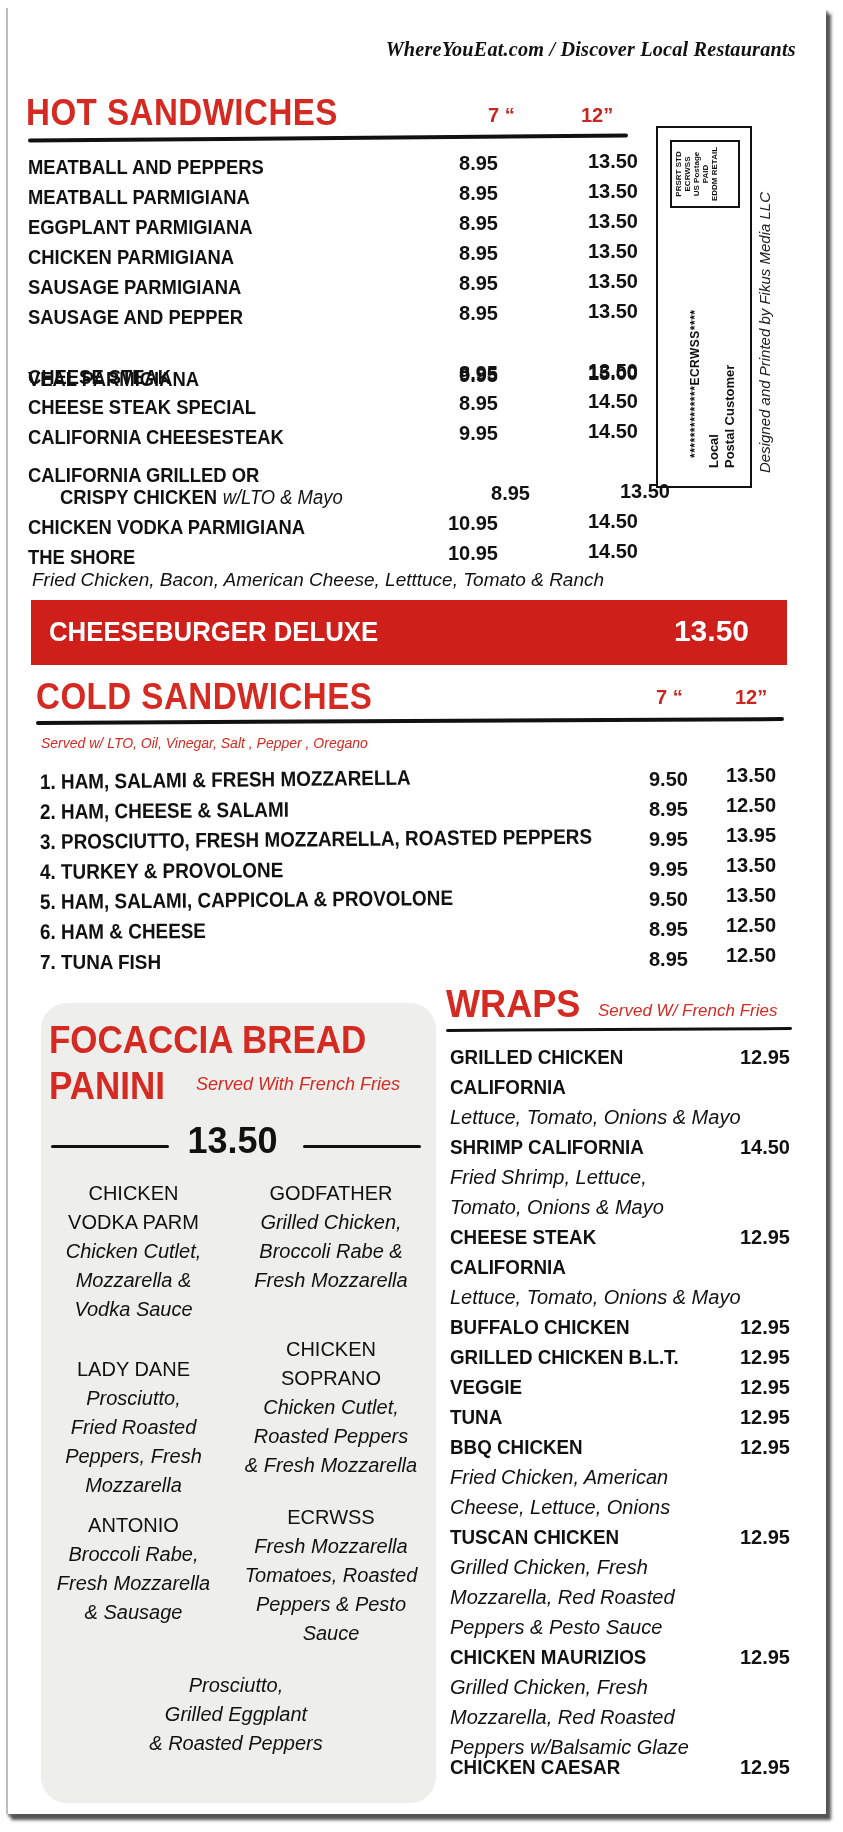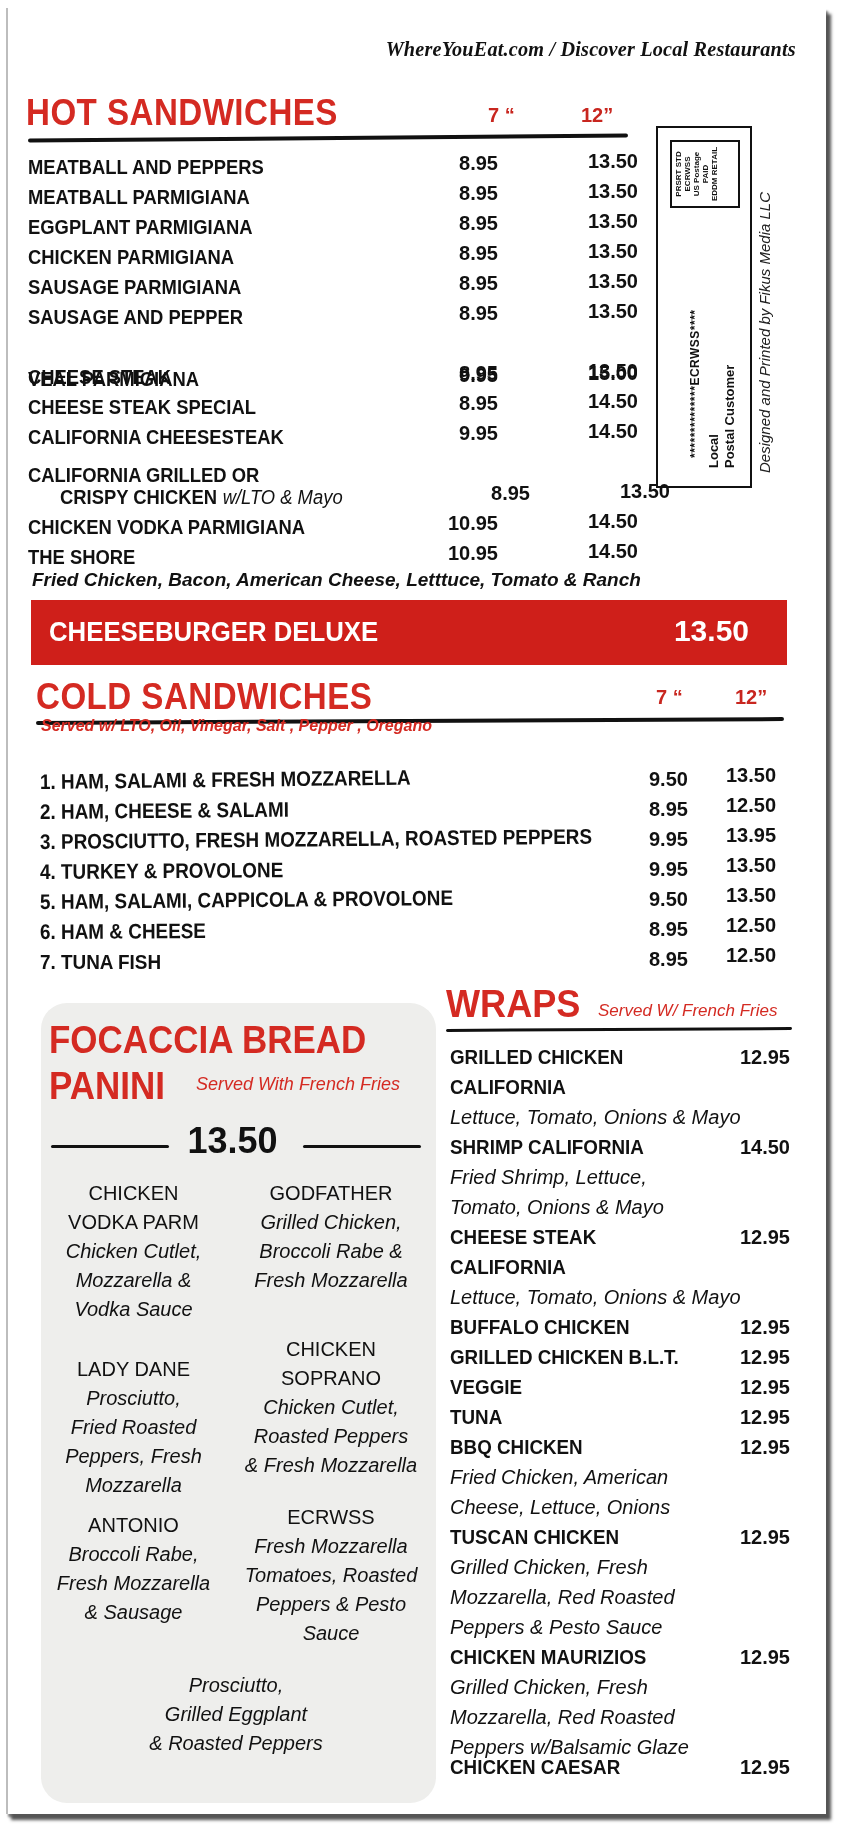--- a/index.html
+++ b/index.html
@@ -22,21 +22,21 @@
   .sec-title {
     position:absolute; font-weight:bold; color:#d42a22; font-size:36px; letter-spacing:0.5px;
     transform:scaleX(0.92); transform-origin:left center;
   }
   .size-head { position:absolute; font-weight:bold; color:#c8261f; font-size:20px; }
   .rule { position:absolute; height:4px; background:#111; border-radius:2px; }
   .row { position:absolute; font-weight:bold; font-size:20px; white-space:nowrap; }
   .row .name { position:absolute; left:0; transform:scaleX(0.92); transform-origin:left center; }
   .row .p7 { position:absolute; font-weight:bold; }
   .row .p12 { position:absolute; font-weight:bold; }
-  .italic-note { position:absolute; font-style:italic; font-size:19px; white-space:nowrap;font-weight:bold; }
+  .italic-note { position:absolute; font-style:italic; font-size:19px; white-space:nowrap; }
   .banner {
     position:absolute; left:23px; top:592px; width:756px; height:65px;
     background:#cf1f1a; color:#fff;
   }
   .banner .b-title { position:absolute; left:18px; top:16px; font-size:28px; font-weight:bold; transform:scaleX(0.92); transform-origin:left center; }
   .banner .b-desc { position:absolute; left:390px; top:5px; width:220px; text-align:center; font-style:italic; font-size:18px; line-height:24px; color:#fde; }
   .banner .b-price { position:absolute; right:38px; top:14px; font-size:30px; font-weight:bold; }
   .stamp {
     position:absolute; left:648px; top:118px; width:92px; height:358px; border:2px solid #111;
   }
@@ -163,21 +163,21 @@
 
   <div class="banner">
     <div class="b-title">CHEESEBURGER DELUXE</div>
     <div class="b-price">13.50</div>
   </div>
 
   <div class="sec-title" style="left:28px; top:668px;">COLD SANDWICHES</div>
   <div class="size-head" style="left:648px; top:678px;">7 “</div>
   <div class="size-head" style="left:727px; top:678px;">12”</div>
   <div class="rule" style="left:28px; top:711px; width:748px; transform:rotate(-0.3deg);"></div>
-  <div class="italic-note red" style="left:33px; top:709px; font-size:16px;">Served w/ LTO, Oil, Vinegar, Salt , Pepper , Oregano</div>
+  <div class="italic-note red" style="left:33px; top:727px; font-size:14px;">Served w/ LTO, Oil, Vinegar, Salt , Pepper , Oregano</div>
   <div id="cold-list">
       <div class="row" style="left: 32px; top: 762px; font-size: 21px; transform: scaleX(0.9) rotate(-0.6deg); transform-origin: left center;">1. HAM, SALAMI &amp; FRESH MOZZARELLA</div>
       <div class="row" style="left: 32px; top: 792px; font-size: 21px; transform: scaleX(0.9) rotate(-0.5deg); transform-origin: left center;">2. HAM, CHEESE &amp; SALAMI</div>
       <div class="row" style="left: 32px; top: 822px; font-size: 21px; transform: scaleX(0.9) rotate(-0.5deg); transform-origin: left center;">3. PROSCIUTTO, FRESH MOZZARELLA, ROASTED PEPPERS</div>
       <div class="row" style="left: 32px; top: 852px; font-size: 21px; transform: scaleX(0.9) rotate(-0.4deg); transform-origin: left center;">4. TURKEY  &amp; PROVOLONE</div>
       <div class="row" style="left: 32px; top: 882px; font-size: 21px; transform: scaleX(0.9) rotate(-0.5deg); transform-origin: left center;">5. HAM, SALAMI, CAPPICOLA &amp; PROVOLONE</div>
       <div class="row" style="left: 32px; top: 912px; font-size: 21px; transform: scaleX(0.9) rotate(-0.3deg); transform-origin: left center;">6. HAM &amp; CHEESE</div>
       <div class="row" style="left: 32px; top: 942px; font-size: 21px; transform: scaleX(0.9) rotate(0deg); transform-origin: left center;">7. TUNA FISH</div>
     </div>
   <div id="cold-prices">

